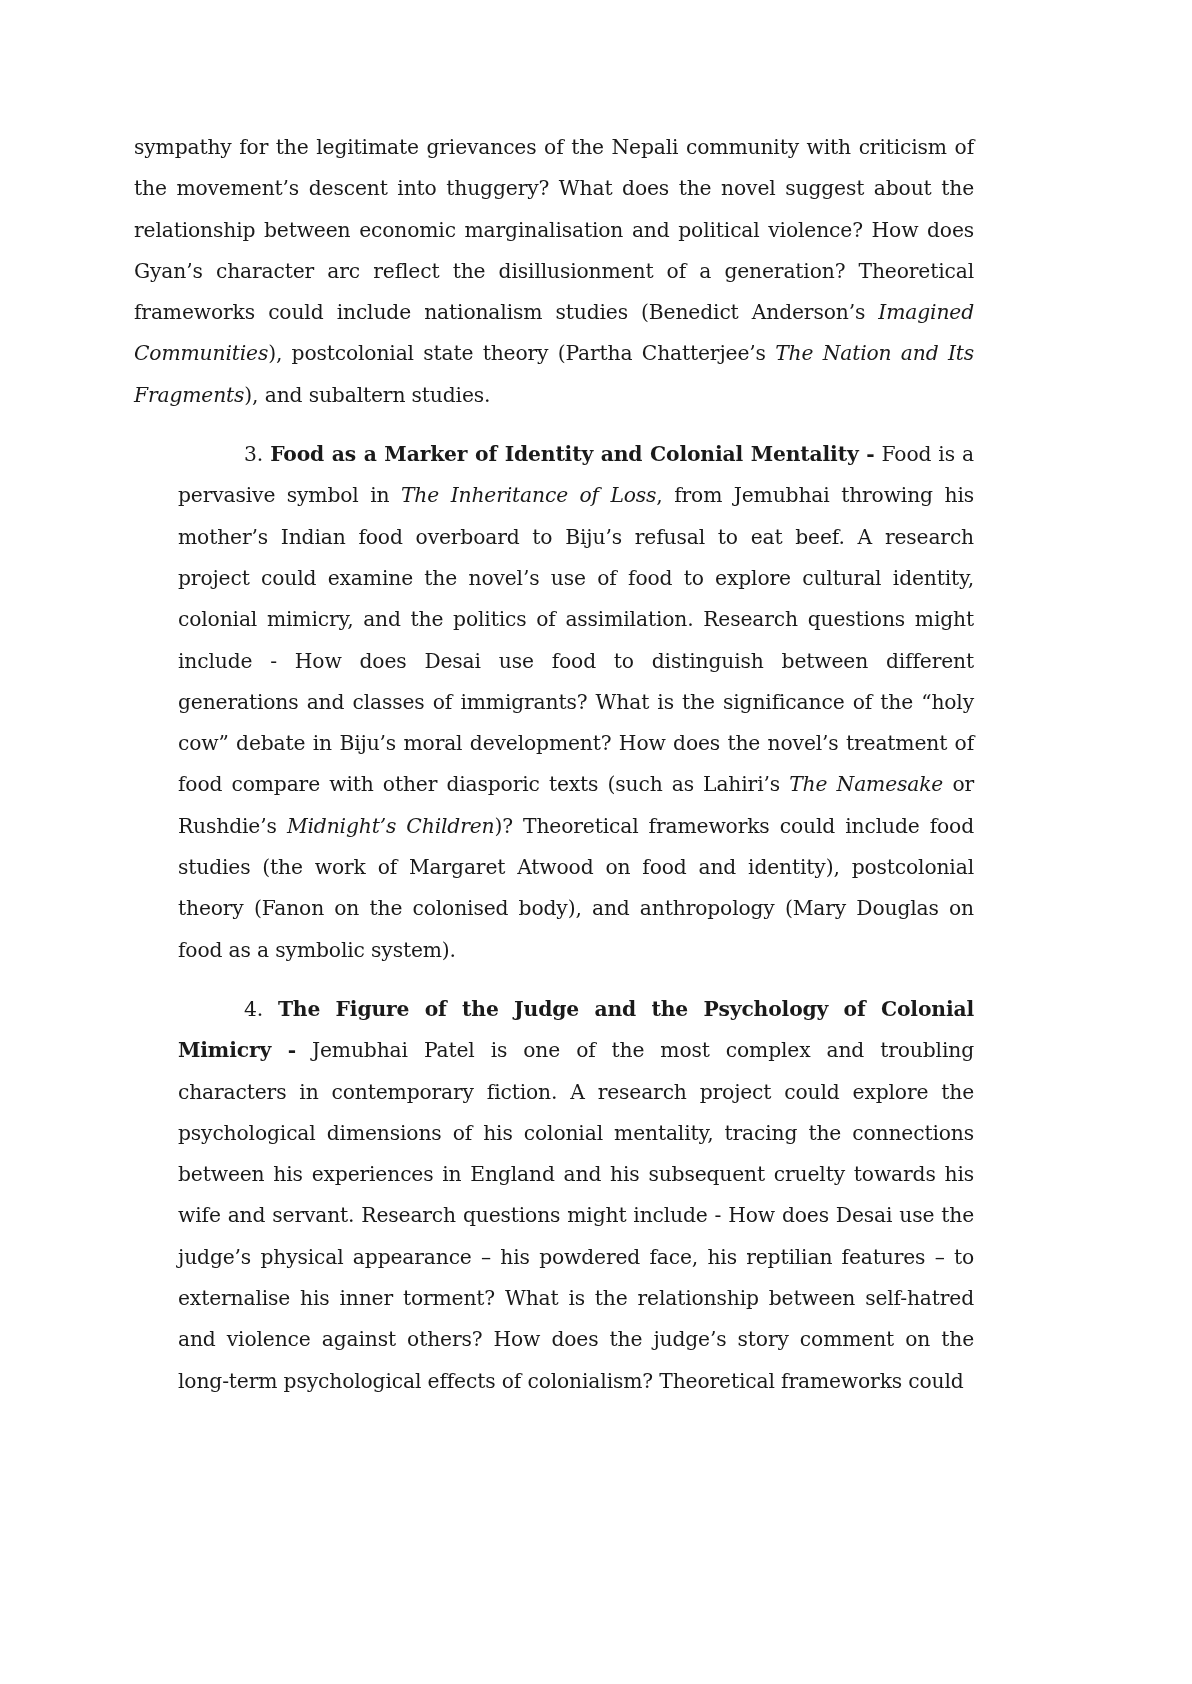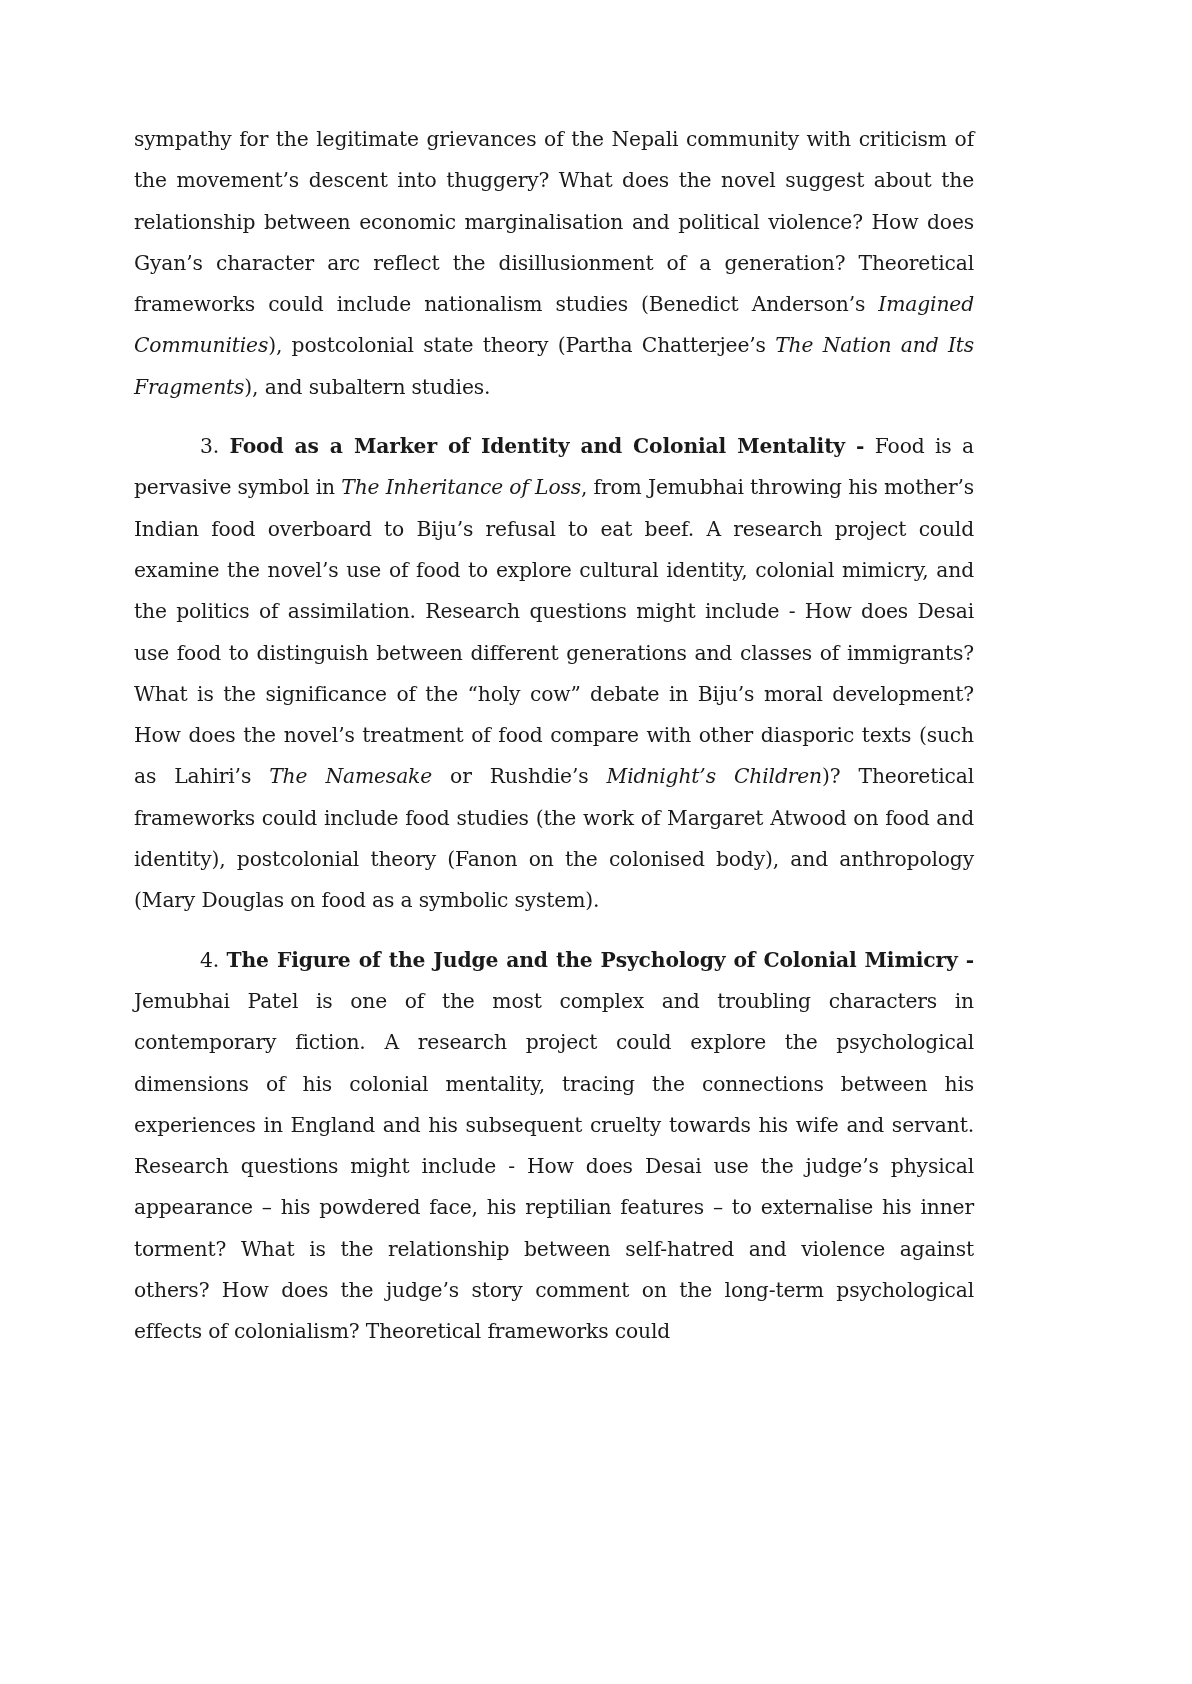--- a/index.html
+++ b/index.html
@@ -1,30 +1,30 @@
 <!DOCTYPE html>
 <html><head>
 <meta charset="utf-8">
 <style>
   html, body { margin: 0; padding: 0; background: #ffffff; }
   body { width: 1192px; height: 1684px; position: relative; overflow: hidden; }
   .page {
     position: absolute;
     left: 134px;
-    top: 119px;
+    top: 127px;
     width: 840px;
     font-family: "DejaVu Serif", "Liberation Serif", serif;
     font-size: 20.3px;
     line-height: 41.3px;
     color: #1a1a1a;
     text-align: justify;
     letter-spacing: -0.15px;
   }
   .para { margin: 0 0 18px 0; }
-  .para.indent { text-indent: 66px; }
+  .para.indent { text-indent: 66px; margin-left: 44px; }
   .heading { font-weight: bold; }
   .num { font-weight: normal; }
   i { font-style: italic; }
 </style>
 </head>
 <body>
 
 <div class="page">
   <p class="para"><span>sympathy for the legitimate grievances of the Nepali community with criticism of the movement’s descent into thuggery? What does the novel suggest about the relationship between economic marginalisation and political violence? How does Gyan’s character arc reflect the disillusionment of a generation? Theoretical frameworks could include nationalism studies (Benedict Anderson’s </span><i>Imagined Communities</i><span>), postcolonial state theory (Partha Chatterjee’s </span><i>The Nation and Its Fragments</i><span>), and subaltern studies.</span></p>
   <p class="para indent"><span class="num">3. </span><span class="heading">Food as a Marker of Identity and Colonial Mentality -</span><span> Food is a pervasive symbol in </span><i>The Inheritance of Loss</i><span>, from Jemubhai throwing his mother’s Indian food overboard to Biju’s refusal to eat beef. A research project could examine the novel’s use of food to explore cultural identity, colonial mimicry, and the politics of assimilation. Research questions might include - How does Desai use food to distinguish between different generations and classes of immigrants? What is the significance of the “holy cow” debate in Biju’s moral development? How does the novel’s treatment of food compare with other diasporic texts (such as Lahiri’s </span><i>The Namesake</i><span> or Rushdie’s </span><i>Midnight’s Children</i><span>)? Theoretical frameworks could include food studies (the work of Margaret Atwood on food and identity), postcolonial theory (Fanon on the colonised body), and anthropology (Mary Douglas on food as a symbolic system).</span></p>

